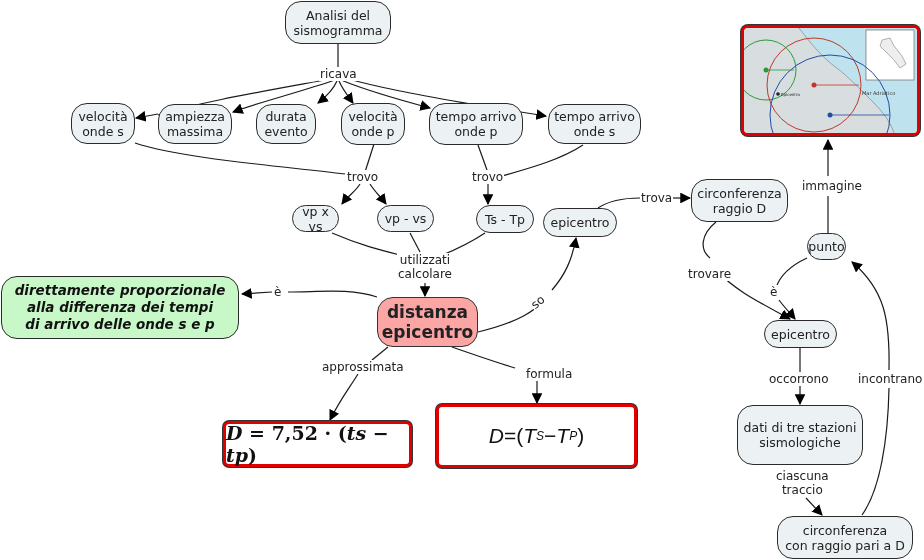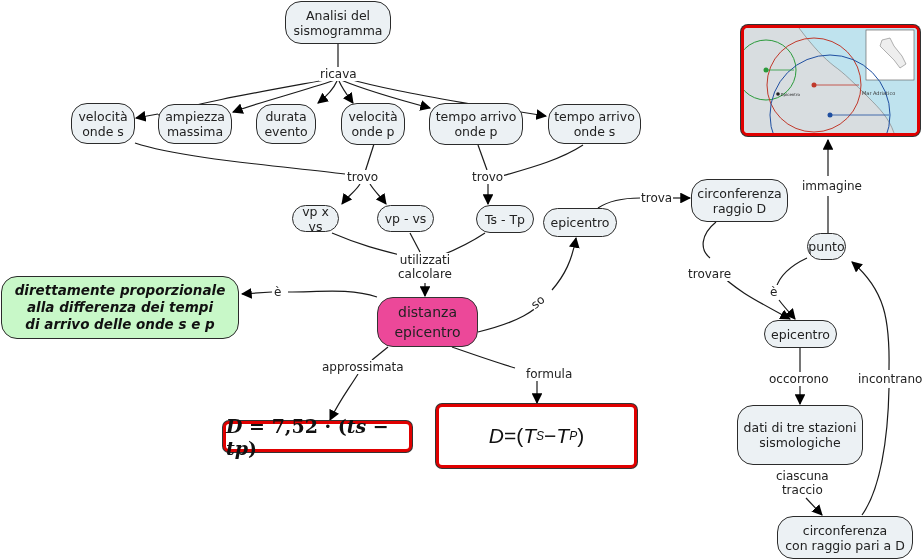--- a/index.html
+++ b/index.html
@@ -1,21 +1,21 @@
 <!DOCTYPE html>
 <html><head>
 <meta charset="utf-8">
 <style>
   html,body{margin:0;padding:0;background:#ffffff;}
   body{width:924px;height:560px;position:relative;overflow:hidden;font-family:"DejaVu Sans","Liberation Sans",sans-serif;}
   #edges{position:absolute;left:0;top:0;width:924px;height:560px;}
   .node{position:absolute;box-sizing:border-box;background:#ecf1f4;border:1px solid #2b2b2b;border-radius:16px;
         display:flex;align-items:center;justify-content:center;text-align:center;font-size:12.5px;line-height:15px;color:#222;
         white-space:pre-line;padding:2px 4px;}
-  .main{background:#ec4899;font-weight:normal;font-size:14px;line-height:20px;border-color:#333;}
+  .main{background:#fca5a5;font-weight:bold;font-size:17px;line-height:20px;border-color:#333;}
   .green{background:#c8f8c8;font-weight:bold;font-style:italic;font-size:13.5px;line-height:17px;color:#111;}
   .lbl{position:absolute;background:#fff;font-size:12px;line-height:14px;color:#222;text-align:center;white-space:pre-line;padding:0 1px;}
   .formula{position:absolute;box-sizing:border-box;background:#fff;border:3px solid #e00000;border-radius:6px;
            box-shadow:0 0 0 1px #333;display:flex;align-items:center;justify-content:center;}
   .f1{font-family:"DejaVu Serif","Liberation Serif",serif;font-weight:bold;font-size:19px;color:#111;}
   .f1 i{font-style:italic;}
   .f2{font-family:"Liberation Sans","DejaVu Sans",sans-serif;font-size:21px;color:#111;}
   .frac{display:inline-flex;flex-direction:column;align-items:center;vertical-align:middle;margin:0 4px;}
   .frac .num{border-bottom:1.5px solid #111;padding:0 3px 1px;}
   .frac .den{padding:1px 3px 0;}
@@ -139,21 +139,21 @@
 <div class="lbl" style="left:321px;top:360px;">approssimata</div>
 <div class="lbl" style="left:513px;top:367px;margin-left:12px;">formula</div>
 <div class="lbl" style="left:687px;top:255px;margin-top:12px;">trovare</div>
 <div class="lbl" style="left:801px;top:179px;">immagine</div>
 <div class="lbl" style="left:769px;top:285px;">è</div>
 <div class="lbl" style="left:768px;top:372px;">occorrono</div>
 <div class="lbl" style="left:857px;top:372px;">incontrano</div>
 <div class="lbl" style="left:775px;top:469px;">ciascuna
 traccio</div>
 
-<div class="formula f1" style="left:223px;top:421px;width:189px;height:31px;">
+<div class="formula f1" style="left:223px;top:421px;width:189px;height:46px;">
   <span>
     <i>D</i><span> = 7,52 · (</span><i>ts</i><span> − </span><i>tp</i><span>)</span>
   </span>
 </div>
 
 <div class="formula f2" style="left:436px;top:404px;width:201px;height:64px;">
   <i>D</i>
     <span> = </span>
   <span>(</span>
     <i>T</i>

